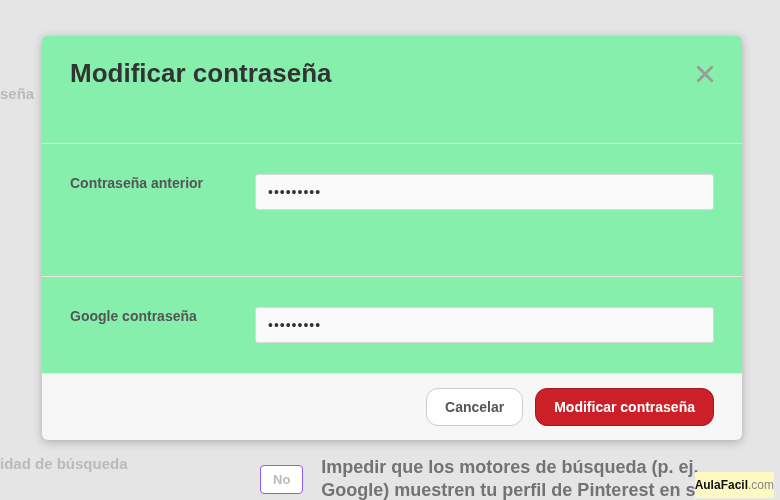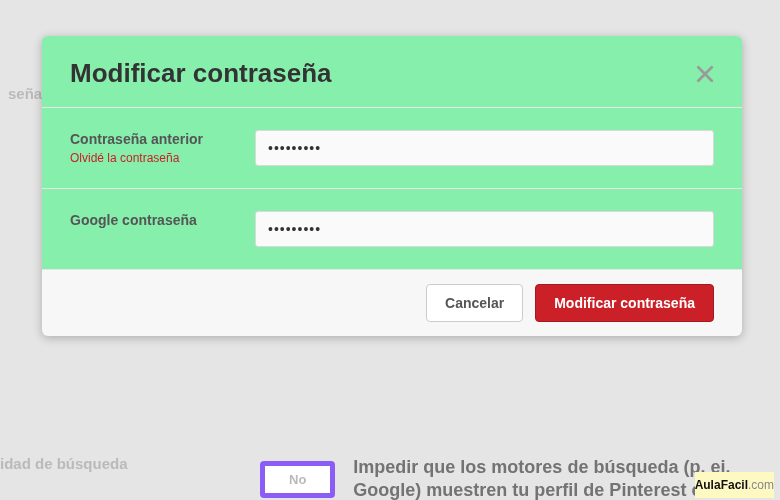--- a/index.html
+++ b/index.html
@@ -1,42 +1,42 @@
 <!DOCTYPE html>
 <html><head>
   <meta charset="utf-8">
   <style>
     * { margin: 0; padding: 0; box-sizing: border-box; font-family: "Helvetica Neue", Helvetica, Arial, sans-serif; }
     body { width: 780px; height: 500px; background: #e5e5e5; position: relative; overflow: hidden; }
     
     .bg-blur { position: absolute; top: 0; left: 0; right: 0; bottom: 0; color: #bababa; font-weight: bold; font-size: 15px; }
-    .bg-label-1 { position: absolute; top: 85px; left: 8px; }
+    .bg-label-1 { position: absolute; top: 85px; left: 0; }
     .bg-label-2 { position: absolute; bottom: 28px; left: 0; }
     .bg-bottom-area { position: absolute; bottom: 0; left: 260px; right: 30px; height: 42px; display: flex; align-items: center; gap: 18px; }
-    .bg-no-btn { border: 5px solid #8b5cf6; border-radius: 4px; background: #fff; color: #bababa; font-size: 13px; padding: 6px 24px; }
+    .bg-no-btn { border: 1px solid #8b5cf6; border-radius: 4px; background: #fff; color: #bababa; font-size: 13px; padding: 6px 12px; }
     .bg-text { color: #737373; font-size: 18px; line-height: 1.3; }
     
     .modal { position: absolute; top: 36px; left: 42px; width: 700px; background: #86efac; border-radius: 6px; box-shadow: 0 2px 10px rgba(0,0,0,0.25); }
     .modal-header { padding: 22px 28px 18px 28px; display: flex; align-items: center; justify-content: space-between; }
     .modal-title { font-size: 26px; font-weight: bold; color: #333; }
     .close-icon { width: 18px; height: 18px; cursor: pointer; color: #9a9a9a; }
     .close-icon svg { width: 100%; height: 100%; }
     
-    .row { border-top: 1px solid #e7e7e7; padding: 22px 28px; display: flex; align-items: flex-start; gap: 20px; }
+    .row { border-top: 1px solid #e7e7e7; padding: 30px 28px; display: flex; align-items: flex-start; gap: 20px; margin-top: 36px; }
     .row-label-col { width: 165px; flex-shrink: 0; }
     .row-label { font-size: 14px; font-weight: bold; color: #555; line-height: 1.35; }
     .forgot-link { font-size: 12px; color: #cb2027; margin-top: 2px; cursor: pointer; }
     .row-input-col { flex: 1; position: relative; }
     .pw-input { width: 100%; height: 36px; border: 1px solid #d9d9d9; border-radius: 3px; background: #fafafa; padding: 0 12px; font-size: 14px; color: #333; letter-spacing: 1px; }
     
     .highlight { position: absolute; width: 90px; height: 90px; background: radial-gradient(circle, #fef200 0%, #fef200 55%, rgba(254,242,0,0) 72%); border-radius: 50%; top: -26px; left: -8px; pointer-events: none; z-index: 5; }
     .cursor-caret { position: absolute; top: 10px; left: 62px; z-index: 6; color: #0030dd; font-size: 16px; pointer-events: none; font-weight: bold; }
     
     .modal-footer { border-top: 1px solid #e7e7e7; background: #f7f7f7; padding: 14px 28px; display: flex; justify-content: flex-end; gap: 12px; border-radius: 0 0 6px 6px; }
-    .btn { font-size: 14px; font-weight: bold; border-radius: 4px; padding: 10px 18px; cursor: pointer; border: 1px solid transparent; }
+    .btn { font-size: 14px; font-weight: bold; border-radius: 12px; padding: 10px 18px; cursor: pointer; border: 1px solid transparent; }
     .btn-cancel { background: #fff; border-color: #ccc; color: #555; }
     .btn-submit { background: #cb2027; border-color: #a01a20; color: #fff; }
     
     .watermark { position: absolute; bottom: 2px; right: 6px; font-size: 12px; color: #444; background: #fef9c3; padding: 6px 0; }
     .watermark .wm-dark { color: #111; font-weight: bold; }
     .watermark .wm-light { color: #888; }
   </style>
 </head>
 <body>
 
@@ -56,21 +56,20 @@
     <div class="close-icon">
       <svg viewBox="0 0 16 16">
           <path d="M2 2 L14 14 M14 2 L2 14" stroke="currentColor" stroke-width="2.5" stroke-linecap="round"></path>
         </svg>
     </div>
   </div>
 
   <div class="row">
     <div class="row-label-col">
       <div class="row-label">Contraseña anterior</div>
-      <div class="forgot-link">Olvidé la contraseña</div>
     </div>
     <div class="row-input-col">
       <input type="text" class="pw-input" readonly="" value="•••••••••" style="">
     </div>
   </div>
 
   <div class="row">
     <div class="row-label-col">
       <div class="row-label">Google contraseña</div>
     </div>

